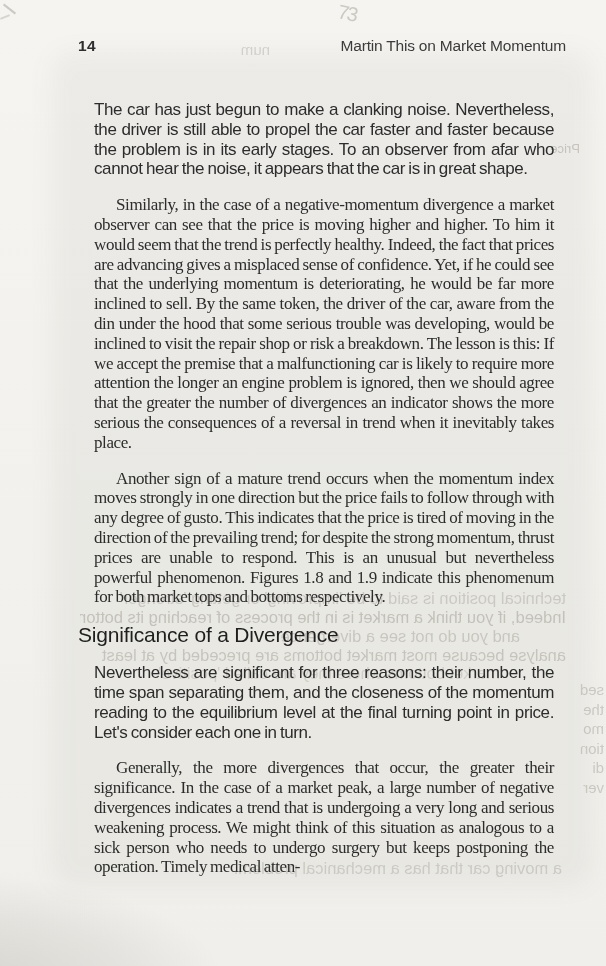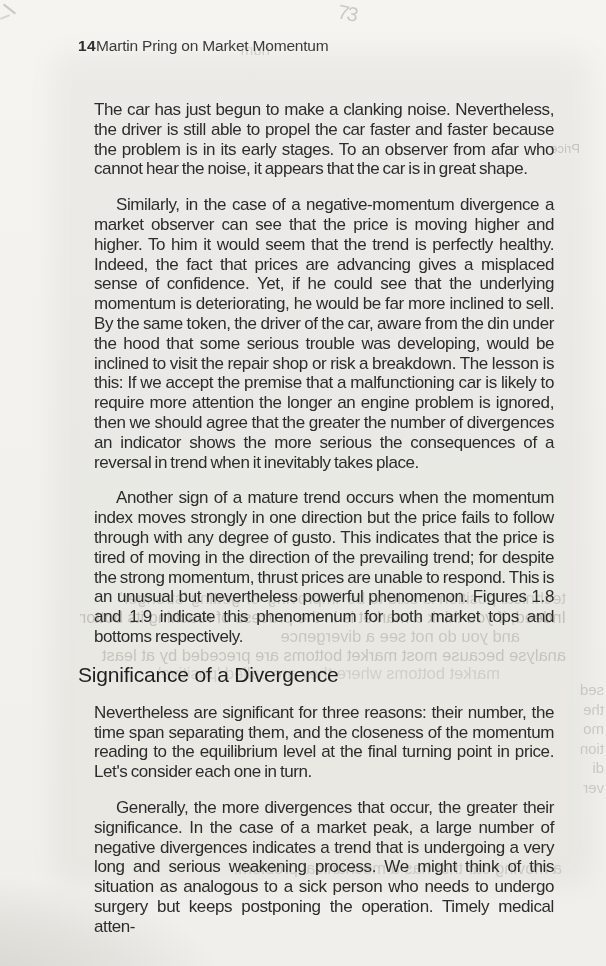--- a/index.html
+++ b/index.html
@@ -29,32 +29,32 @@
   .scratch{position:absolute;background:#bdbab3;z-index:1;}
   .scratch.s1{left:2px;top:8px;width:15px;height:2px;transform:rotate(38deg);opacity:.75;}
   .scratch.s2{left:0;top:16px;width:10px;height:2px;transform:rotate(-22deg);opacity:.55;}
   .squiggle{
     position:absolute;left:338px;top:2px;z-index:1;
     font-size:20px;color:#ccc9c2;transform:rotate(12deg);letter-spacing:-2px;
   }
   
   .header{
     position:absolute;left:78px;top:37px;width:488px;z-index:2;
-    display:flex;align-items:baseline;
+    display:flex;justify-content:space-between;align-items:baseline;
   }
   .page-number{font-weight:bold;font-size:15.5px;color:#2e2e2e;letter-spacing:.4px;}
   .running-head{font-size:15.5px;color:#3b3b3b;letter-spacing:-0.2px;}
   
   .content{
     position:absolute;left:78px;top:84px;width:492px;z-index:2;
     color:#2c2c2c;font-size:17px;line-height:19.8px;
     text-align:justify;letter-spacing:-0.4px;word-spacing:-1px;
   }
   .content p{margin:16px;}
-  .content p.indent{text-indent:22px;}
+  .content p.indent{text-indent:22px;font-family:Liberation Serif, serif;}
   .section-heading{
     margin:15px 0 17px 0;
     font-size:21px;line-height:23px;font-weight:normal;
     color:#1f1f1f;letter-spacing:-0.2px;word-spacing:0;
   }
   
   .bleed{
     position:absolute;z-index:1;pointer-events:none;
     transform:scaleX(-1);
     color:#a19d94;font-size:16.5px;line-height:18.5px;
@@ -97,21 +97,21 @@
     <span>sed</span>
     <span>the</span>
     <span>mo</span>
     <span>tion</span>
     <span>di</span>
     <span>ver</span>
   </div>
 
   <div class="header">
     <span class="page-number">14</span>
-    <span class="running-head">Martin Pring on Market Momentum</span>
+    <span class="running-head">Martin This on Market Momentum</span>
   </div>
 
   <div class="content">
     <p>The car has just begun to make a clanking noise. Nevertheless, the driver is still able to propel the car faster and faster because the problem is in its early stages. To an observer from afar who cannot hear the noise, it appears that the car is in great shape.</p>
     <p class="indent">Similarly, in the case of a negative-momentum divergence a market observer can see that the price is moving higher and higher. To him it would seem that the trend is perfectly healthy. Indeed, the fact that prices are advancing gives a misplaced sense of confidence. Yet, if he could see that the underlying momentum is deteriorating, he would be far more inclined to sell. By the same token, the driver of the car, aware from the din under the hood that some serious trouble was developing, would be inclined to visit the repair shop or risk a breakdown. The lesson is this: If we accept the premise that a malfunctioning car is likely to require more attention the longer an engine problem is ignored, then we should agree that the greater the number of divergences an indicator shows the more serious the consequences of a reversal in trend when it inevitably takes place.</p>
     <p class="indent">Another sign of a mature trend occurs when the momentum index moves strongly in one direction but the price fails to follow through with any degree of gusto. This indicates that the price is tired of moving in the direction of the prevailing trend; for despite the strong momentum, thrust prices are unable to respond. This is an unusual but nevertheless powerful phenomenon. Figures 1.8 and 1.9 indicate this phenomenum for both market tops and bottoms respectively.</p>
 
     <h2 class="section-heading">Significance of a Divergence</h2>
 
     <p>Nevertheless are significant for three reasons:  their number, the time span separating them, and the closeness of the momentum reading to the equilibrium level at the final turning point in price. Let's consider each one in turn.</p>

